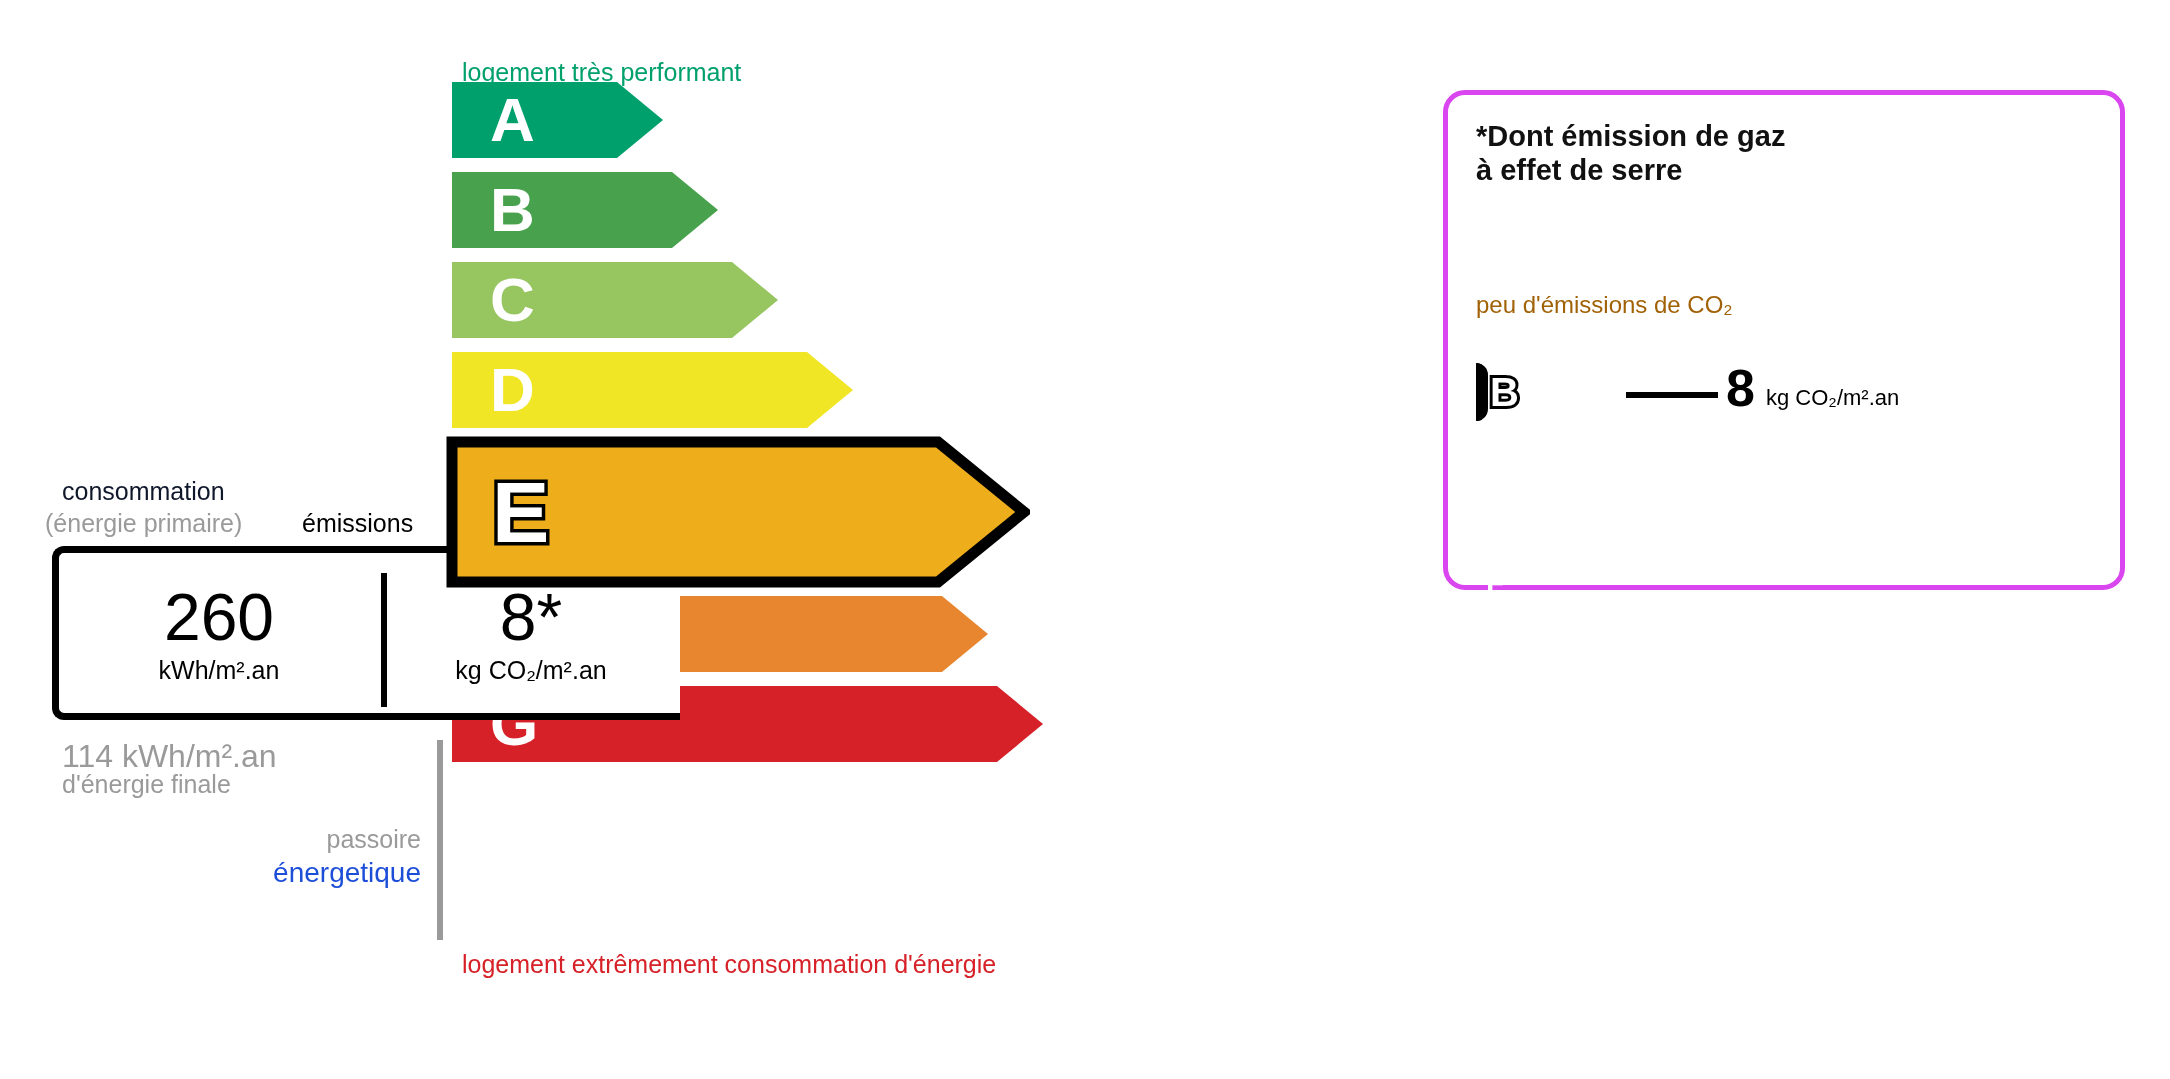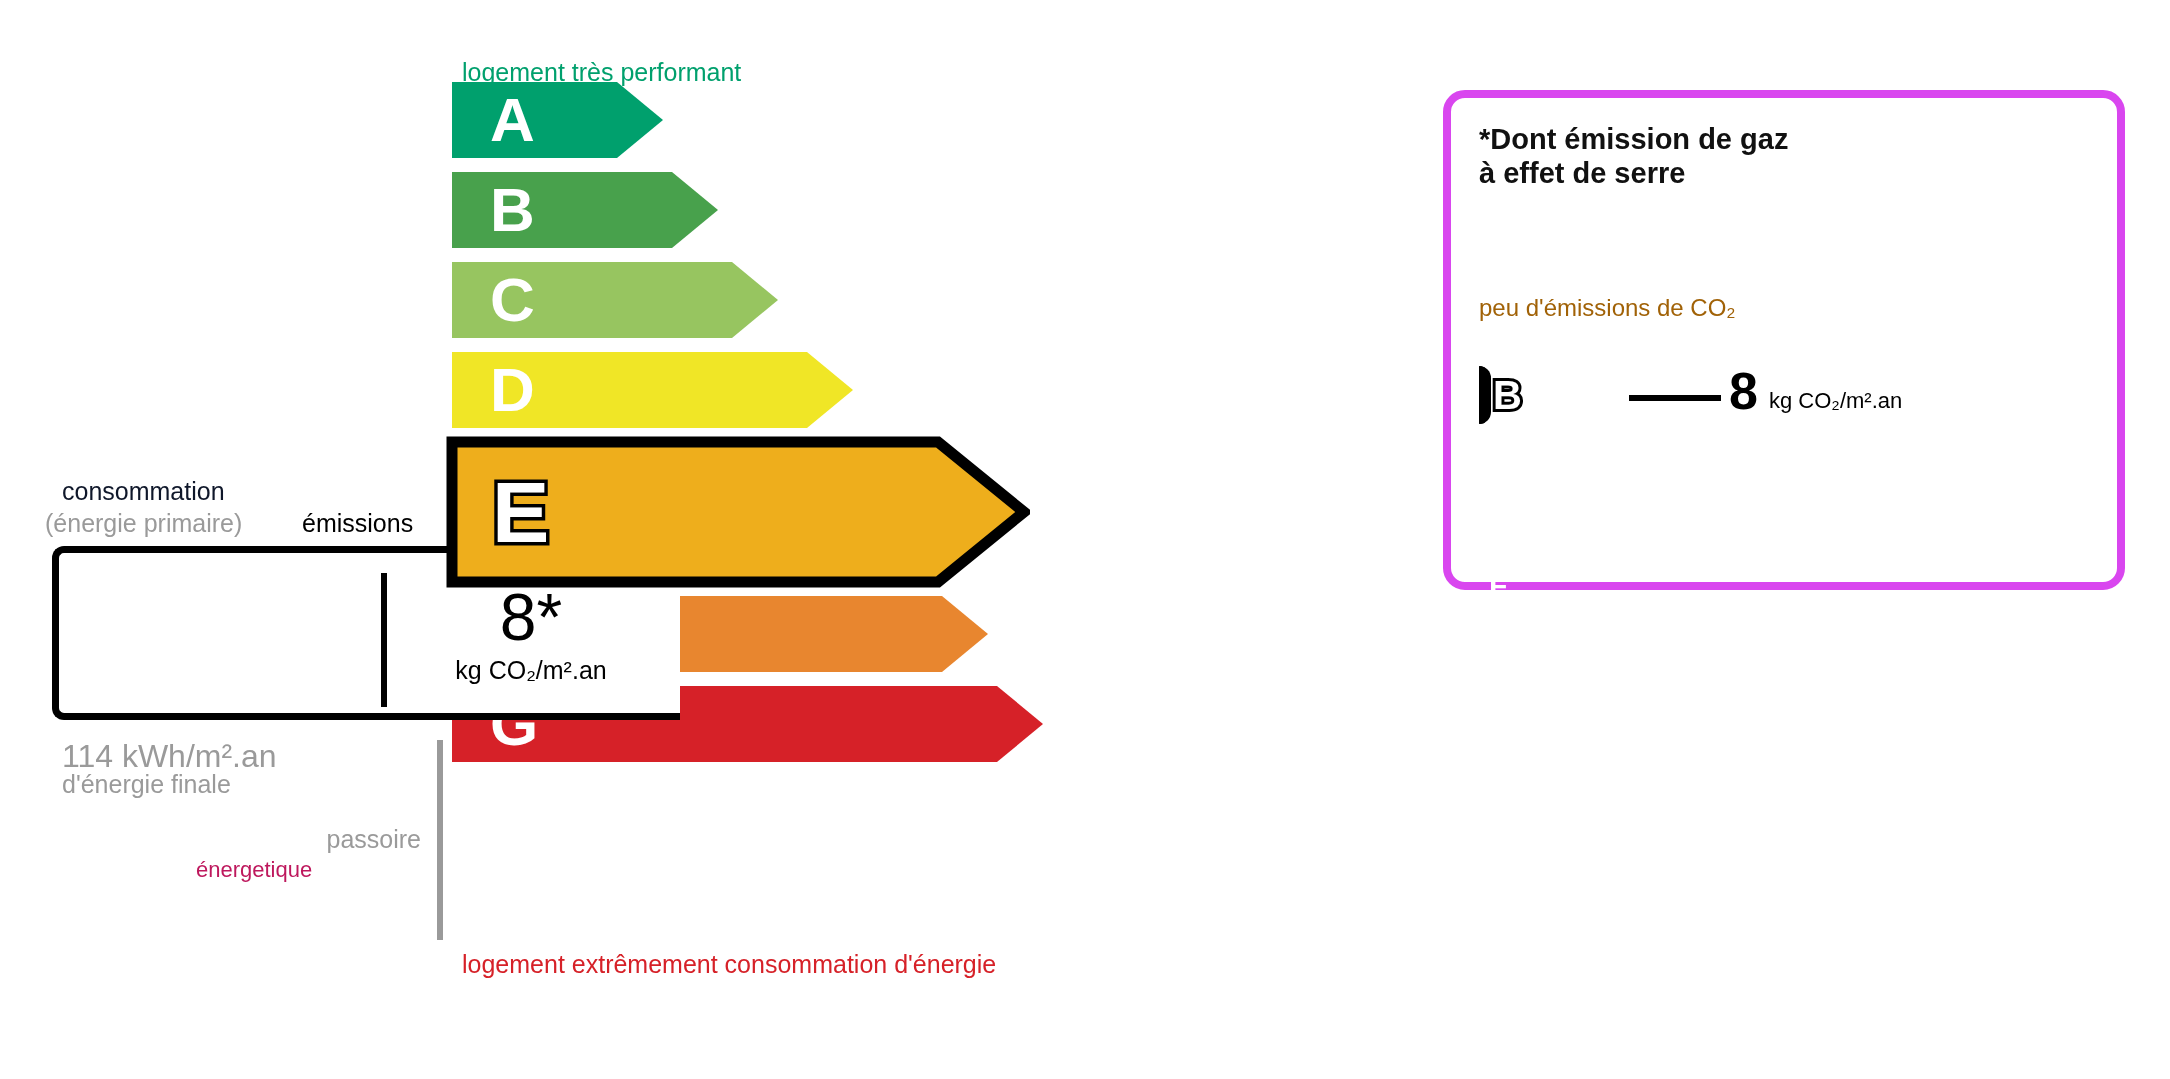--- a/index.html
+++ b/index.html
@@ -87,33 +87,33 @@
     position: absolute; left: 62px; top: 770px;
     font-size: 25px; color: #9a9a9a; white-space: nowrap;
   }
   .lbl-passoire1 {
     position: absolute; left: 226px; top: 825px;
     width: 195px; text-align: right;
     font-size: 25px; color: #9a9a9a; white-space: nowrap;
   }
   .lbl-passoire2 {
     position: absolute; left: 196px; top: 857px;
-    width: 225px; 
-    font-size: 22px; color: #be185d; white-space: nowrap;
+    width: 225px; text-align: right;
+    font-size: 28px; color: #1d4ed8; white-space: nowrap;
   }
   #passoire-rule {
     position: absolute; left: 437px; top: 740px;
     width: 6px; height: 200px; background: #9a9a9a;
   }
 
   
   #co2-panel {
     position: absolute; left: 1443px; top: 90px;
     width: 682px; height: 500px;
-    border: 8px solid #d946ef; border-radius: 22px;
+    border: 5px solid #d946ef; border-radius: 22px;
     background: #ffffff;
   }
   #co2-title {
     position: absolute; left: 28px; top: 24px;
     font-size: 29px; font-weight: 700; color: #111;
     line-height: 1.18; white-space: pre-line;
   }
   #co2-top-caption {
     position: absolute; left: 28px; top: 196px;
     font-size: 24px; color: #a16207; white-space: nowrap;
@@ -213,20 +213,24 @@
           </svg>
           <div class="band-letter">G</div>
         </div>
       </div>
 
     <div class="lbl-conso">consommation</div>
     <div class="lbl-conso-sub">(énergie primaire)</div>
     <div class="lbl-emissions">émissions</div>
 
     <div id="value-box">
+      <div class="vb-cell vb-left">
+        <div class="vb-num">260</div>
+        <div class="vb-unit">kWh/m².an</div>
+      </div>
       <div class="vb-divider"></div>
       <div class="vb-cell vb-right">
         <div class="vb-num">8*</div>
         <div class="vb-unit">kg CO₂/m².an</div>
       </div>
     </div>
 
     <div class="lbl-final1">114 kWh/m².an</div>
     <div class="lbl-final2">d'énergie finale</div>
 

